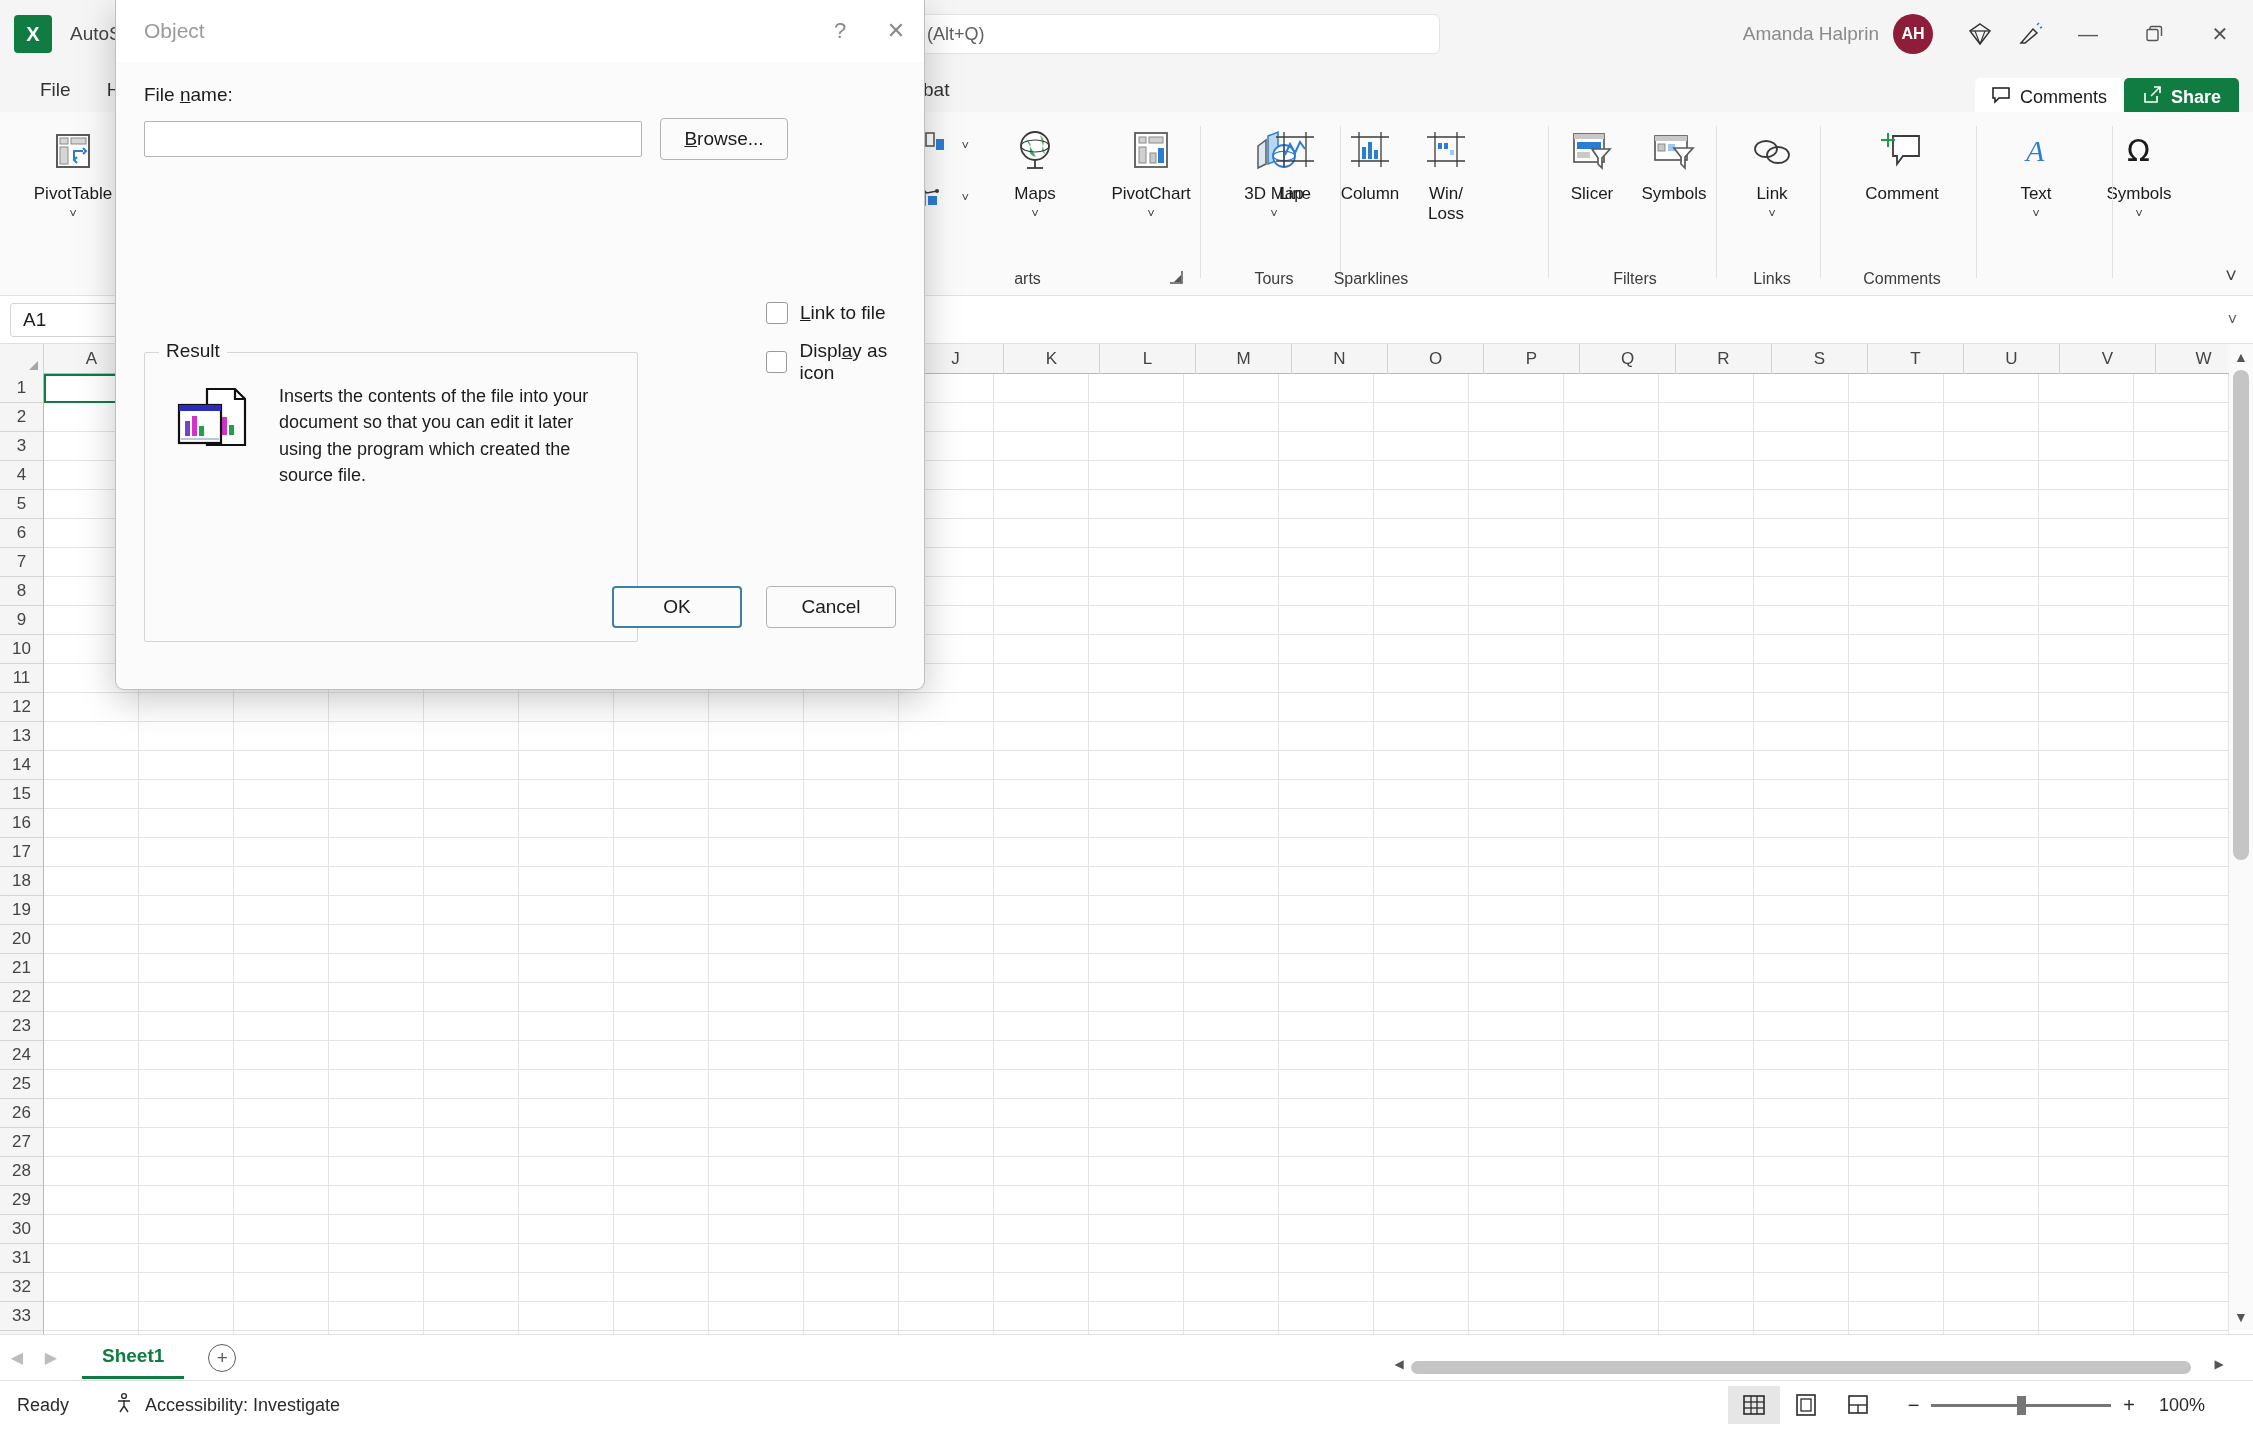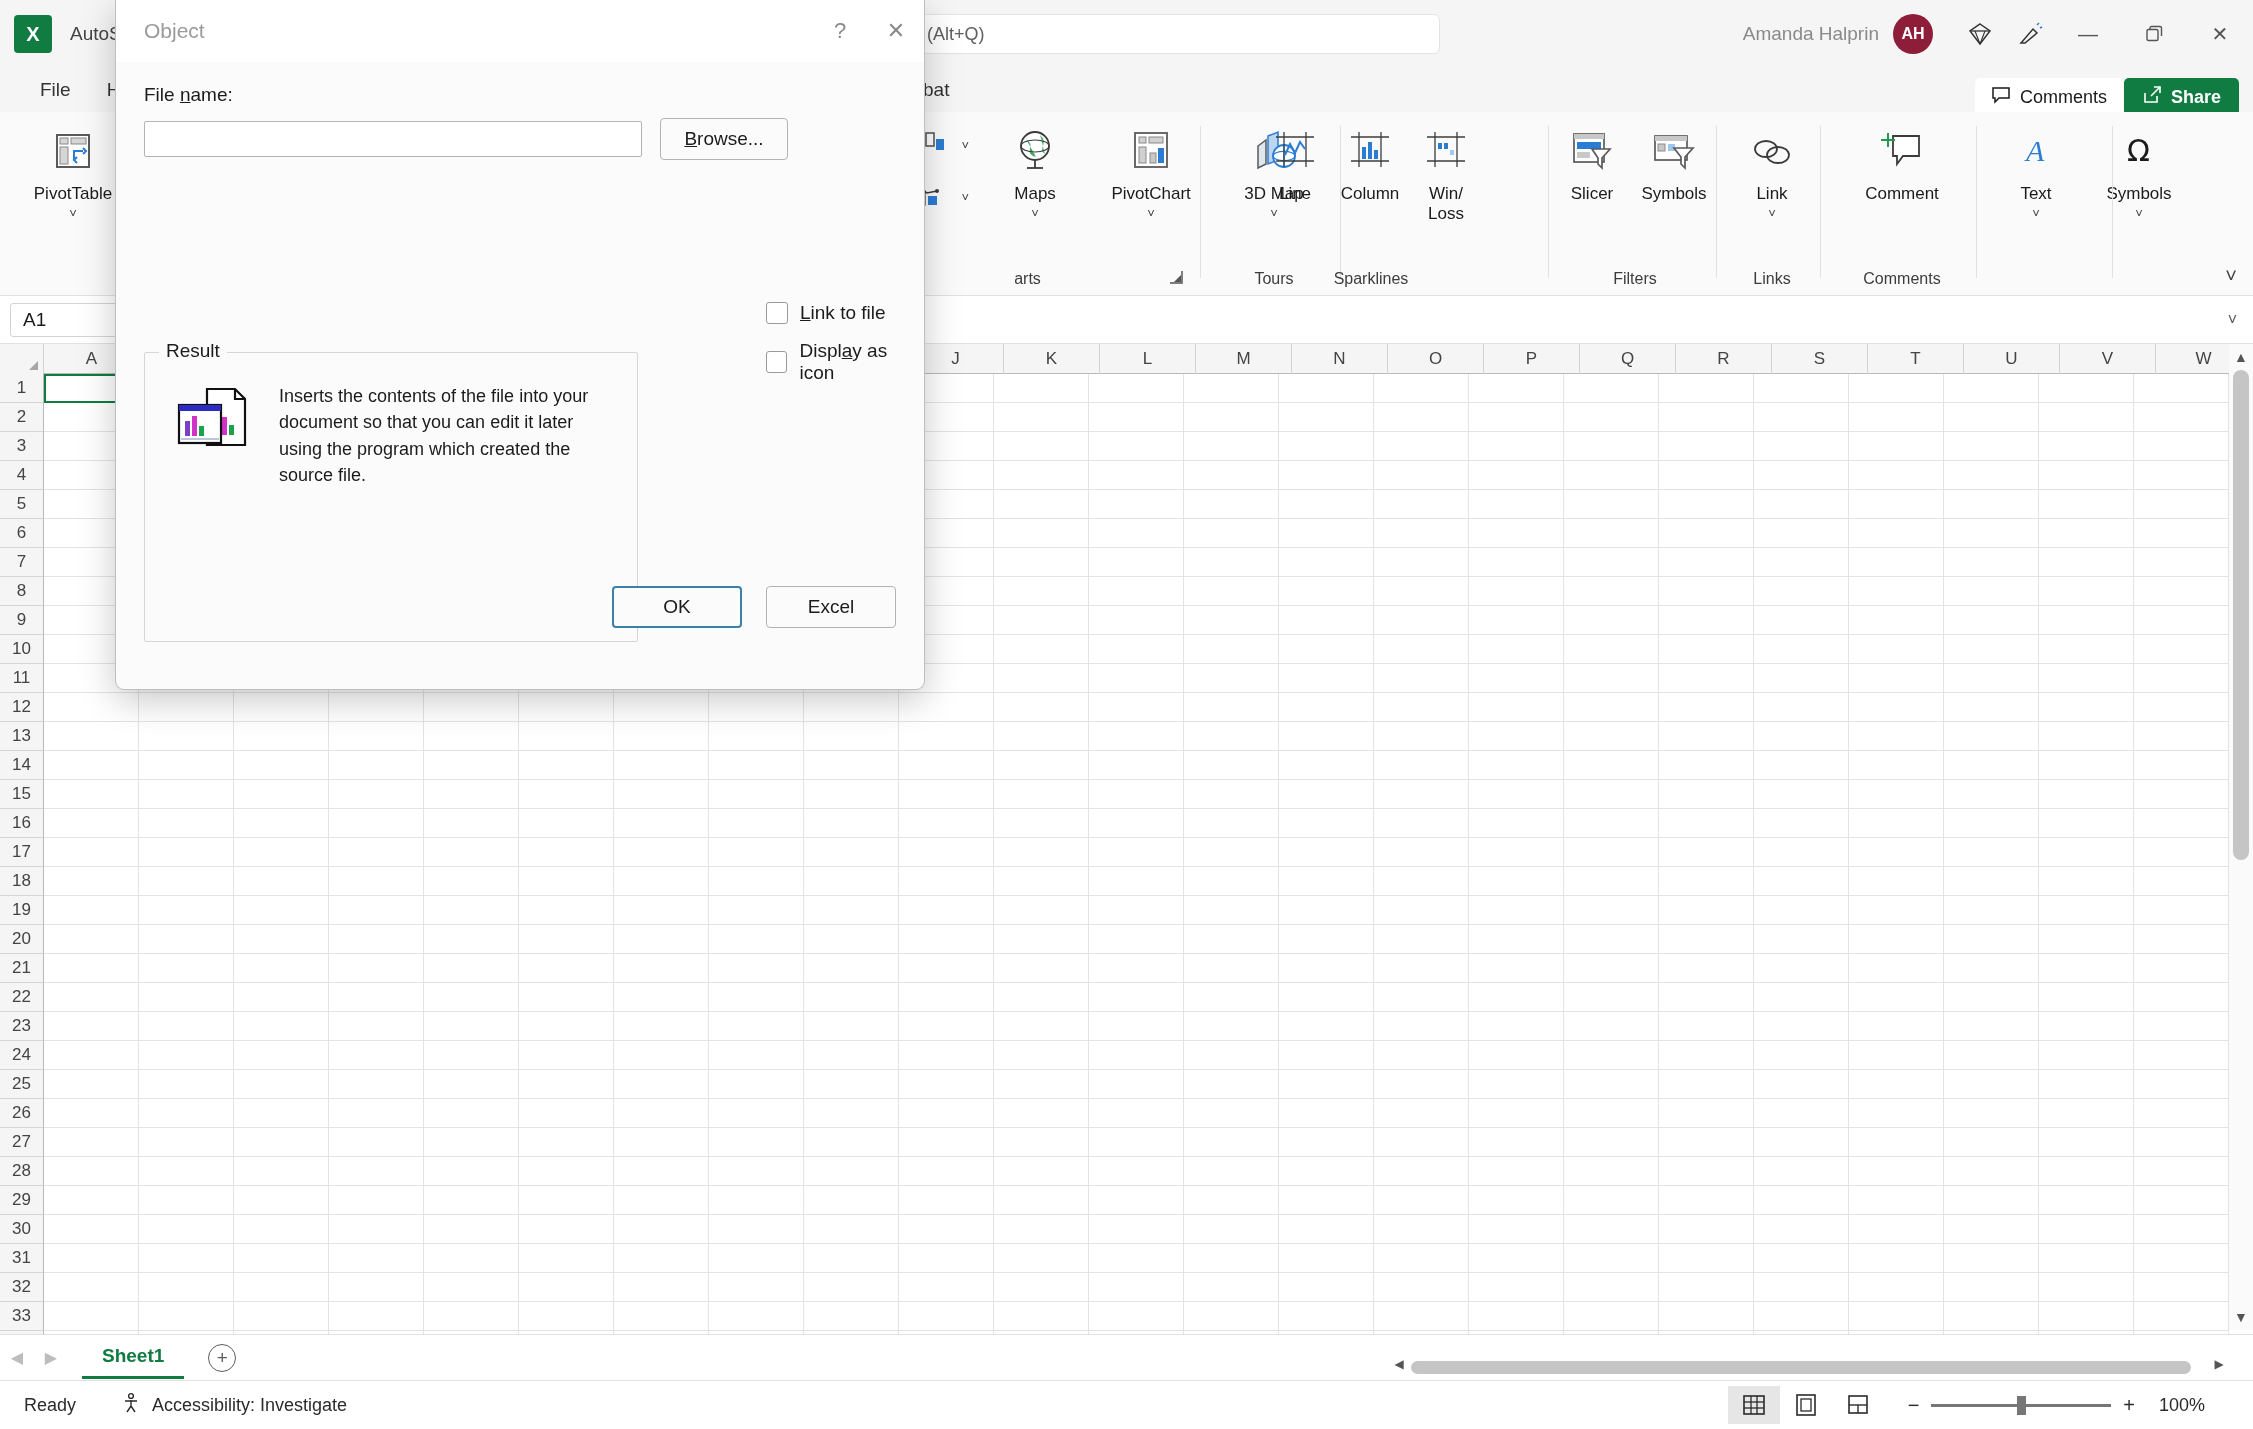--- a/index.html
+++ b/index.html
@@ -183,21 +183,21 @@
   }
   .hscroll { position:absolute; right: 24px; bottom: 52px; width: 840px; height: 20px; }
   .hthumb { position:absolute; left: 22px; top: 4px; width: 780px; height: 13px; background:#c5c5c5; border-radius:7px;}
 
   
   .statusbar {
     position: absolute; bottom: 0; left: 0; width: 2253px; height: 49px;
     background: #fff; border-top: 1px solid #e1e1e1;
     display: flex; align-items: center;
   }
-  .st-ready { font-size: 18px; color: #2b2b2b; margin-left: 24px; }
+  .st-ready { font-size: 18px; color: #2b2b2b; margin-left: 17px; }
   .st-a11y { font-size: 18px; color: #2b2b2b; margin-left: 46px; display:flex; align-items:center; gap:10px;}
   .st-right { position:absolute; right: 0; display:flex; align-items:center; height:49px; }
   .viewbtn { width: 52px; height: 38px; display:flex; align-items:center; justify-content:center; color:#333; }
   .viewbtn.active { background: #e6e6e6; }
   .zoomslider { display:flex; align-items:center; gap:12px; margin: 0 24px; }
   .ztrack { width: 180px; height: 3px; background:#767676; position:relative; }
   .zthumb { position:absolute; left: 86px; top:-8px; width:9px; height:19px; background:#767676; }
   .zpct { font-size: 18px; color:#2b2b2b; width: 74px; margin-right: 20px; }
 
   
@@ -1652,18 +1652,18 @@
               <rect x="28" y="43" width="5" height="10" fill="#1aa34a"></rect>
               <line x1="10" y1="56" x2="48" y2="56" stroke="#b9c6dd" stroke-width="2"></line>
             </svg>
           </span>
           <span class="result-text">Inserts the contents of the file into your document so that you can edit it later using the program which created the source file.</span>
         </div>
       </div>
 
       <div class="dlg-foot">
         <div class="btn ok">OK</div>
-        <div class="btn cancel">Excel</div>
+        <div class="btn cancel">Cancel</div>
       </div>
     </div>
   </div>
 
 </div>
 
 </body></html>

